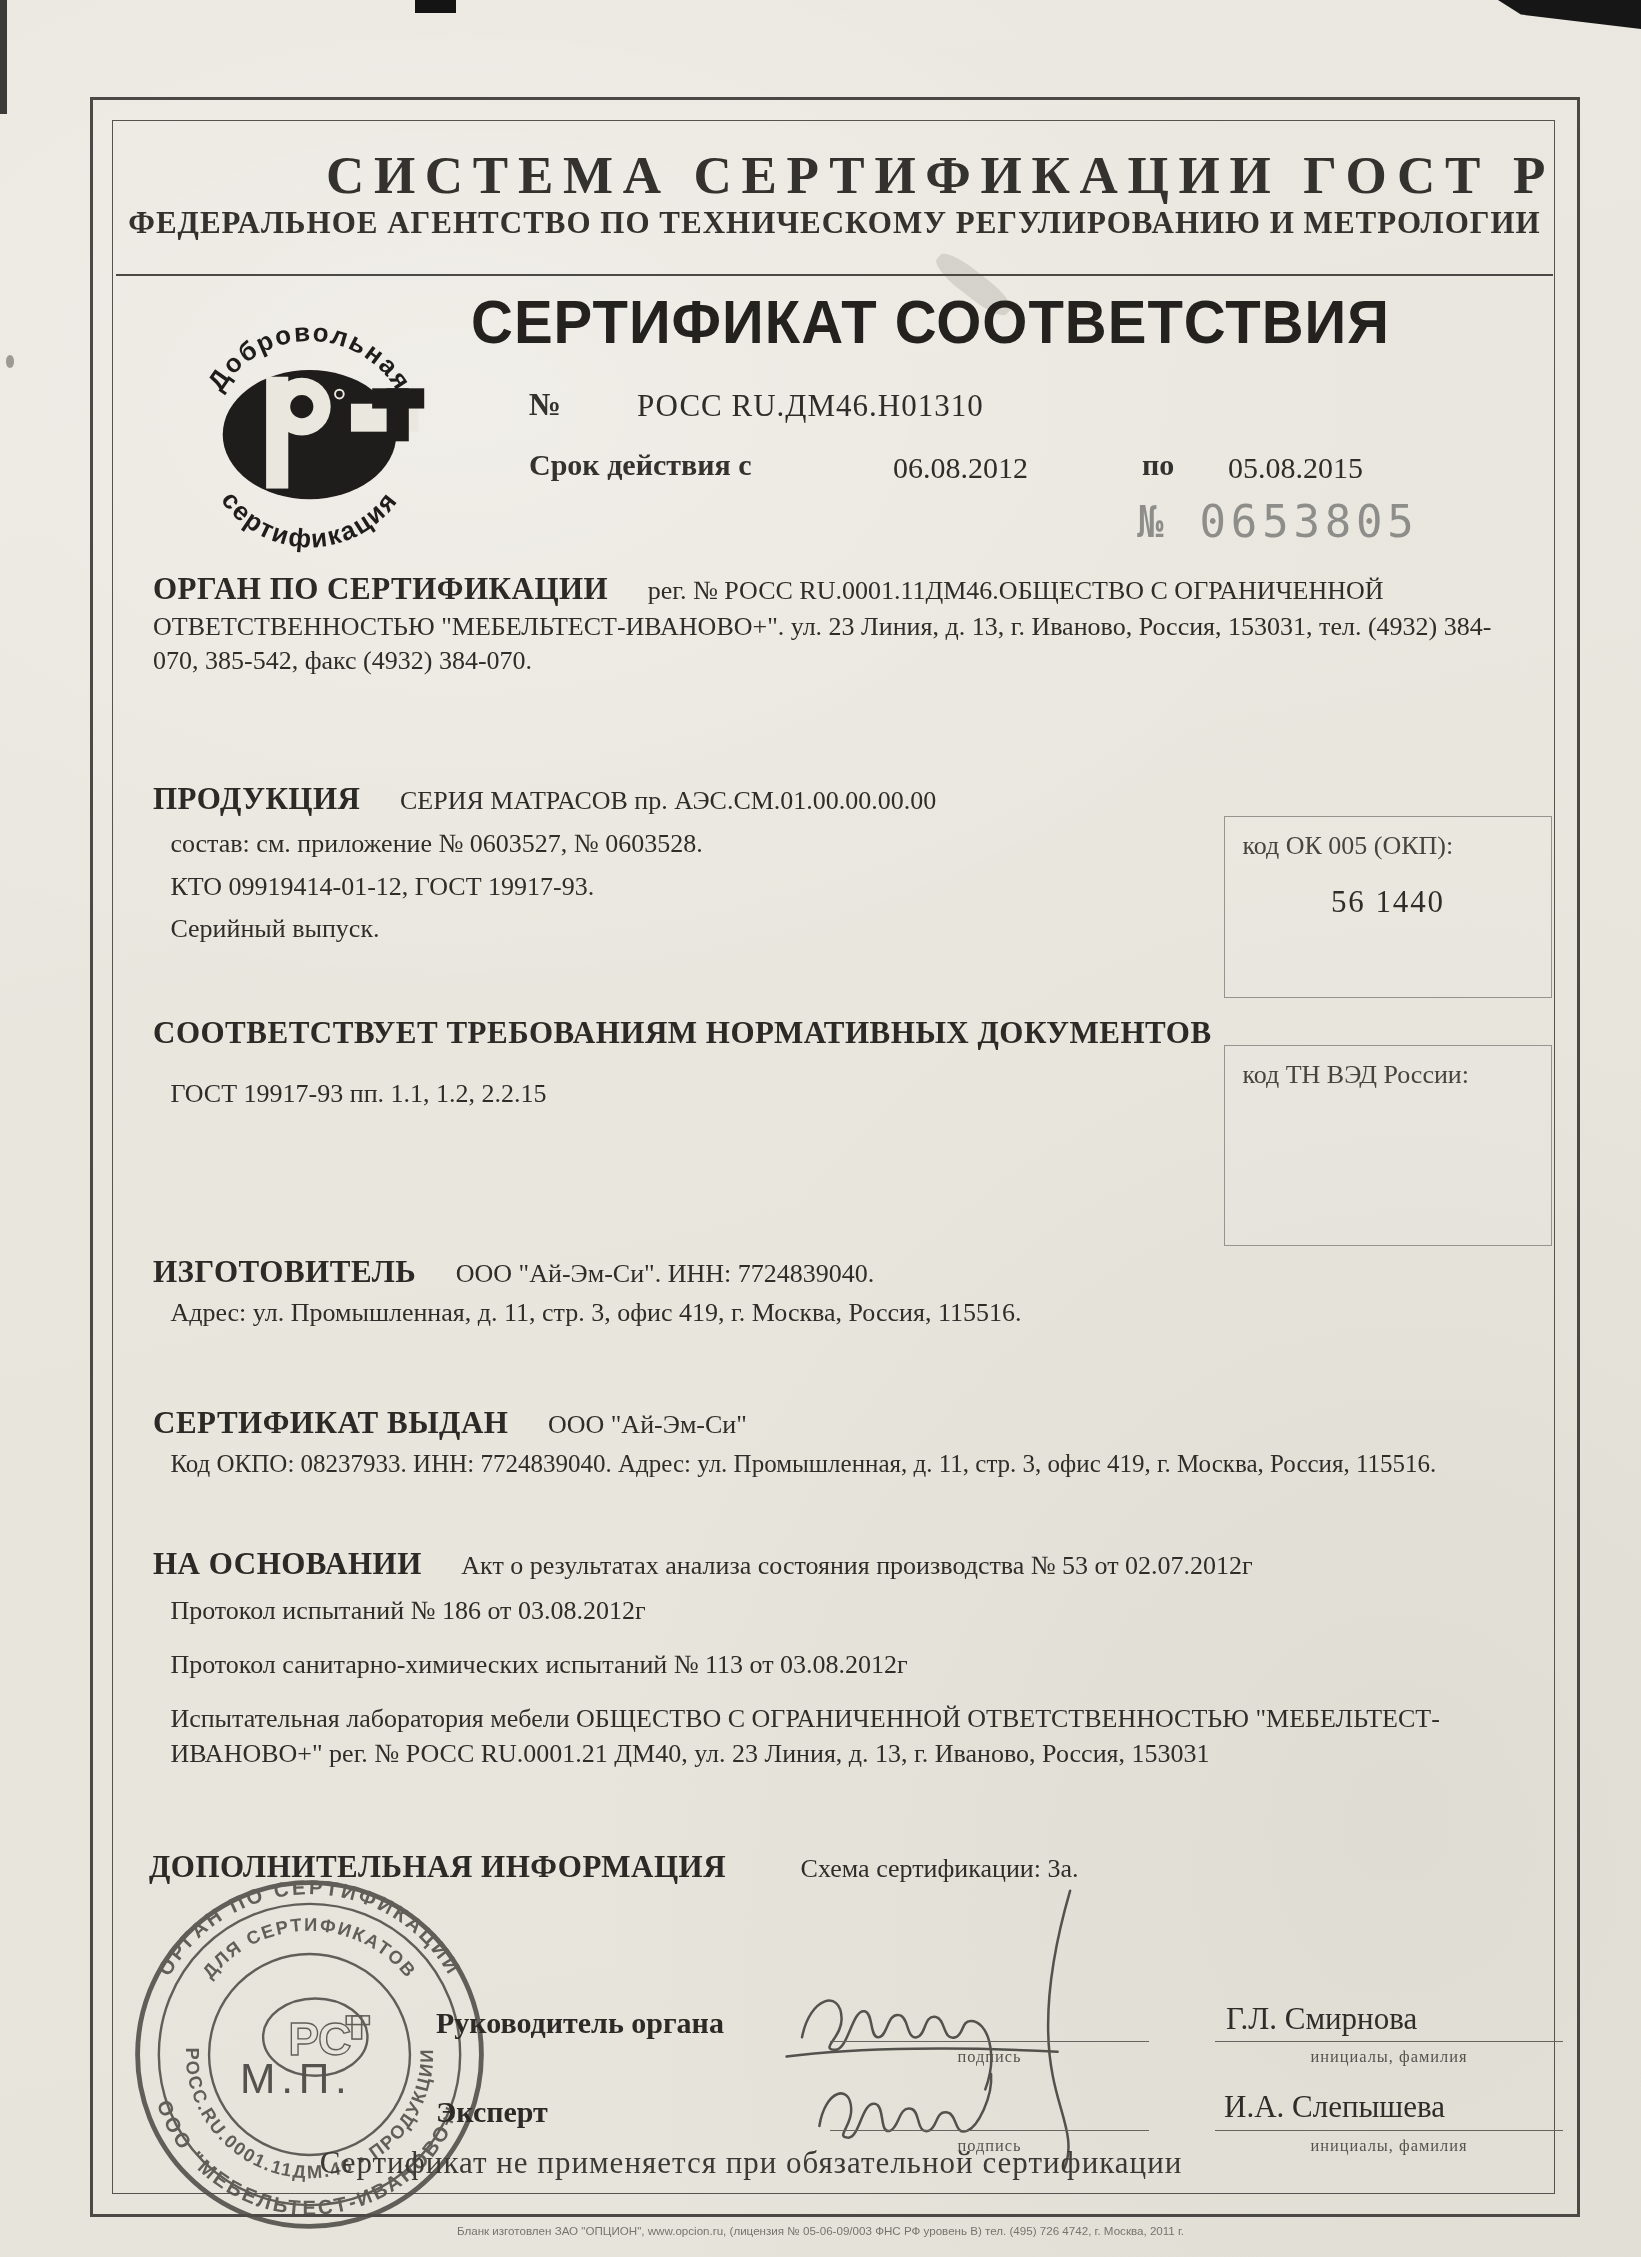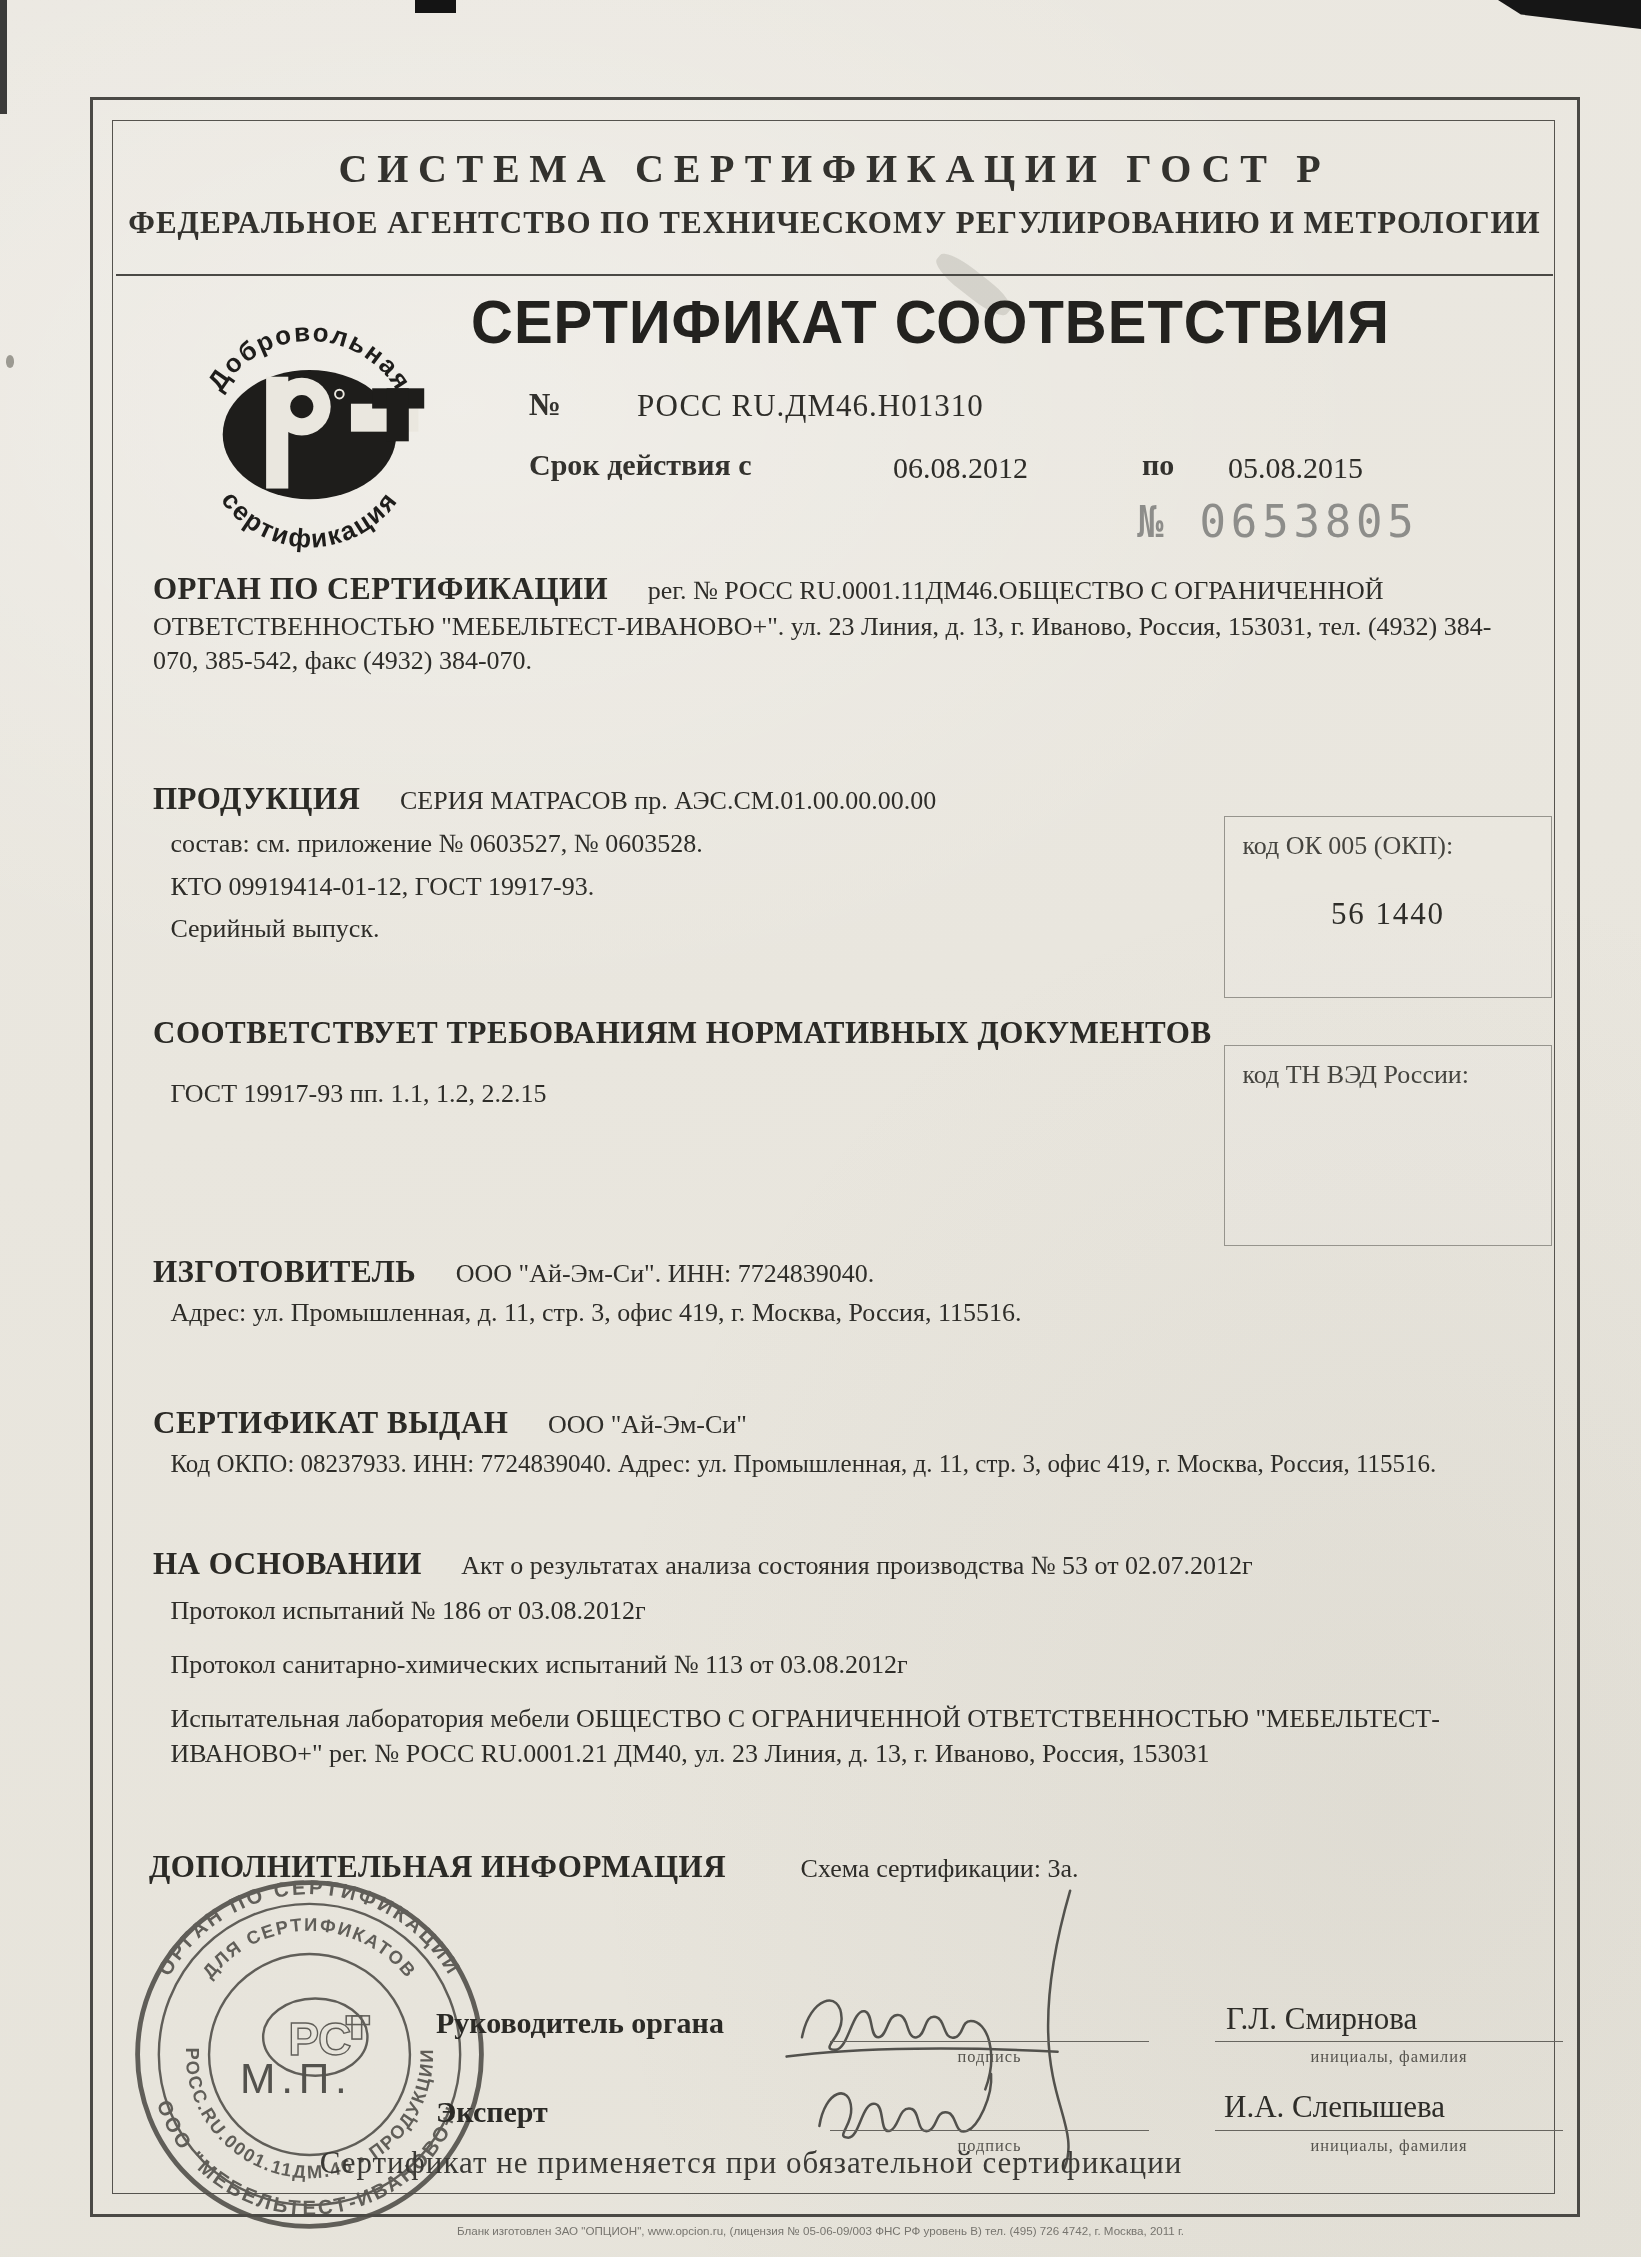--- a/index.html
+++ b/index.html
@@ -10,21 +10,21 @@
       radial-gradient(1159px 1352px at 85% 80%, rgba(120,115,100,.07), rgba(0,0,0,0) 70%),
       linear-gradient(168deg,#ebe8e1 0%,#e9e6de 45%,#e6e3da 100%);
     font-family:"Liberation Serif", serif;color:#2b2a27;
   }
   .abs{position:absolute;}
   
   .frame-outer{left:90px;top:97px;width:1484px;height:2114px;border:3.4px solid #4a4945;}
   .frame-inner{left:112px;top:120px;width:1441px;height:2072px;border:1.9px solid #55534e;}
   .header-rule{left:116px;top:274px;width:1437px;border-top:2.4px solid #4a4945;}
   
-  .sys-title{left:114px;top:145px;width:1441px;text-align:center;font-size:40px;font-weight:bold;letter-spacing:9.7px;color:#33322e;white-space:nowrap;}
+  .sys-title{left:114px;top:145px;width:1441px;text-align:right;font-size:53px;font-weight:bold;letter-spacing:9.7px;color:#33322e;white-space:nowrap;}
   .agency{left:114px;top:205px;width:1441px;text-align:center;font-size:31px;font-weight:bold;letter-spacing:1px;color:#33322e;white-space:nowrap;}
   
   .cert-title{left:471px;top:288px;font-family:"Liberation Sans",sans-serif;font-size:58px;font-weight:bold;letter-spacing:1px;color:#23221f;transform:scaleY(1.04);white-space:nowrap;}
   .num-label{left:529px;top:386px;font-size:32px;font-weight:bold;color:#33322e;}
   .num-value{left:637px;top:388px;font-size:31px;color:#2e2d29;letter-spacing:1px;}
   .valid-label{left:529px;top:448px;font-size:30px;font-weight:bold;color:#33322e;}
   .valid-from{left:893px;top:451px;font-size:30px;color:#2e2d29;}
   .valid-to-label{left:1142px;top:448px;font-size:30px;font-weight:bold;color:#33322e;}
   .valid-to{left:1228px;top:451px;font-size:30px;color:#2e2d29;}
   .blank-number{left:1137px;top:496px;font-family:"DejaVu Sans Mono",monospace;font-size:44px;color:#8d8d8a;letter-spacing:4.8px;white-space:nowrap;}
@@ -41,21 +41,21 @@
   .issued .sub{font-size:25px;}
   .basis{left:153px;top:1543px;width:1414px;}
   .basis .sub{margin-top:19.3px;}
   .additional{left:149px;top:1846px;width:1352px;}
   .additional .lbl{margin-right:68px;}
   
   .code-box{border:1.4px solid #96948d;background:rgba(255,255,255,.06);}
   .okp-box{left:1224px;top:816px;width:326px;height:180px;}
   .tnved-box{left:1224px;top:1045px;width:326px;height:199px;}
   .code-box .box-label{padding:13.5px 0 0 17.4px;font-size:26px;color:#45443f;}
-  .code-box .box-value{text-align:center;margin-top:35px;font-size:31px;color:#2e2d29;letter-spacing:1.9px;}
+  .code-box .box-value{text-align:center;margin-top:23px;font-size:31px;color:#2e2d29;letter-spacing:1.9px;}
   
   .sig-role{font-size:30px;font-weight:bold;color:#2b2a26;white-space:nowrap;}
   .role-1{left:436px;top:2006px;}
   .role-2{left:436px;top:2095px;}
   .sig-line{border-bottom:1.9px solid #67655f;height:0;}
   .sigline-1{left:830px;top:2041px;width:319px;}
   .sigline-2{left:830px;top:2130px;width:319px;}
   .nameline-1{left:1215px;top:2041px;width:348px;}
   .nameline-2{left:1215px;top:2130px;width:348px;}
   .sig-caption{font-size:16.4px;color:#55534d;letter-spacing:1px;text-align:center;}

